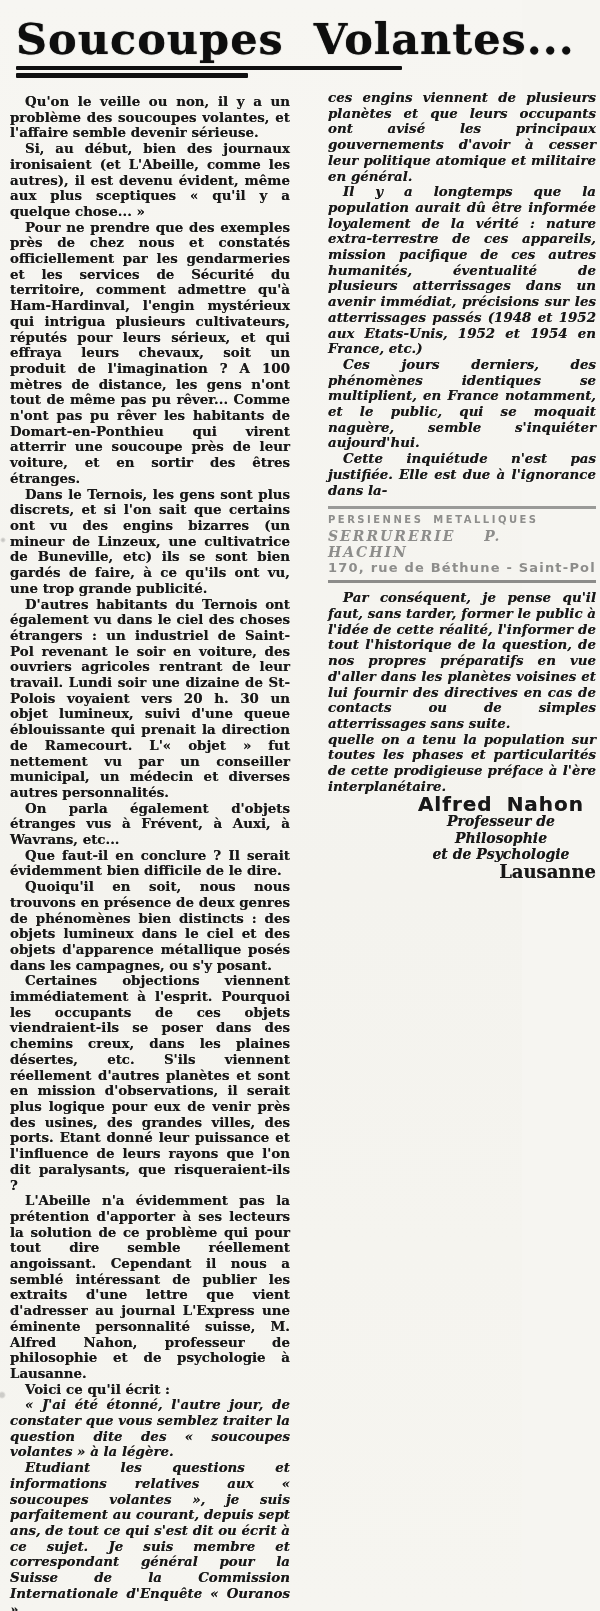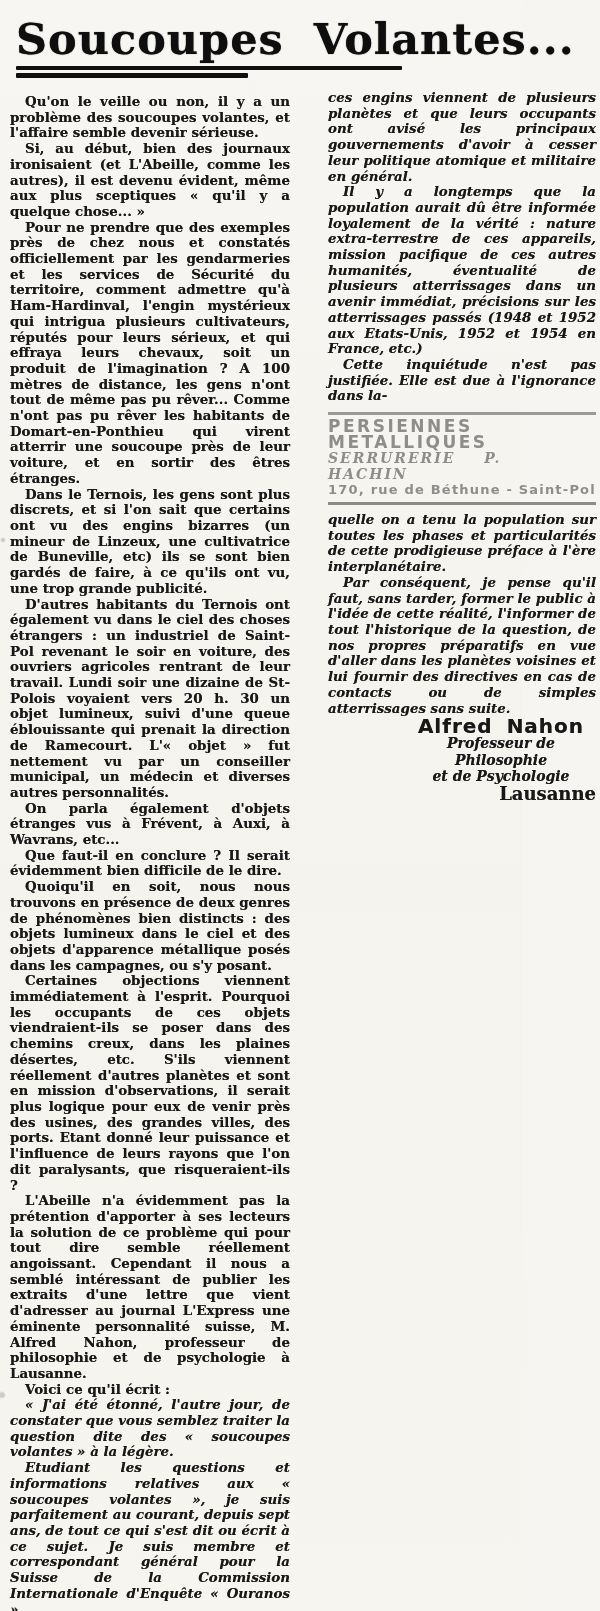--- a/index.html
+++ b/index.html
@@ -57,21 +57,21 @@
     border-top:3px solid #9a9a98;
     border-bottom:3px solid #8c8c8a;
     padding:3px 0 5px 0;
     color:#8d8d8b;
     text-align:left;
     text-shadow:none;
   }
   .ad-line1{
     font-family:"DejaVu Sans", sans-serif;
     font-weight:800;
-    font-size:17px;
+    font-size:10px;
     letter-spacing:2.5px;
     word-spacing:4px;
     line-height:16px;
   }
   .ad-line2{
     font-family:"DejaVu Serif", serif;
     font-style:italic;
     font-weight:700;
     font-size:14px;
     letter-spacing:2px;
@@ -134,32 +134,33 @@
       <p class="para">L'Abeille n'a évidemment pas la prétention d'apporter à ses lecteurs la solution de ce problème qui pour tout dire semble réellement angoissant. Cependant il nous a semblé intéressant de publier les extraits d'une lettre que vient d'adresser au journal L'Express une éminente personnalité suisse, M. Alfred Nahon, professeur de philosophie et de psychologie à Lausanne.</p>
       <p class="para">Voici ce qu'il écrit :</p>
       <p class="para italic">« J'ai été étonné, l'autre jour, de constater que vous semblez traiter la question dite des « soucoupes volantes » à la légère.</p>
       <p class="para italic">Etudiant les questions et informations relatives aux « soucoupes volantes », je suis parfaitement au courant, depuis sept ans, de tout ce qui s'est dit ou écrit à ce sujet. Je suis membre et correspondant général pour la Suisse de la Commission Internationale d'Enquête « Ouranos ».</p>
     </section>
 
   <section class="col col-right">
     <div>
         <p class="para italic noindent">ces engins viennent de plusieurs planètes et que leurs occupants ont avisé les principaux gouvernements d'avoir à cesser leur politique atomique et militaire en général.</p>
         <p class="para italic">Il y a longtemps que la population aurait dû être informée loyalement de la vérité : nature extra-terrestre de ces appareils, mission pacifique de ces autres humanités, éventualité de plusieurs atterrissages dans un avenir immédiat, précisions sur les atterrissages passés (1948 et 1952 aux Etats-Unis, 1952 et 1954 en France, etc.)</p>
+        <p class="para italic">Ces jours derniers, des phénomènes identiques se multiplient, en France notamment, et le public, qui se moquait naguère, semble s'inquiéter aujourd'hui.</p>
         <p class="para italic">Cette inquiétude n'est pas justifiée. Elle est due à l'ignorance dans la-</p>
       </div>
 
     <div class="ad">
       <div class="ad-line1">PERSIENNES METALLIQUES</div>
       <div class="ad-line2">SERRURERIE P. HACHIN</div>
       <div class="ad-line3">170, rue de Béthune - Saint-Pol</div>
     </div>
 
     <div>
+        <p class="para italic">Par conséquent, je pense qu'il faut, sans tarder, former le public à l'idée de cette réalité, l'informer de tout l'historique de la question, de nos propres préparatifs en vue d'aller dans les planètes voisines et lui fournir des directives en cas de contacts ou de simples atterrissages sans suite.</p>
         <p class="para italic noindent">quelle on a tenu la population sur toutes les phases et particularités de cette prodigieuse préface à l'ère interplanétaire.</p>
-        <p class="para italic">Par conséquent, je pense qu'il faut, sans tarder, former le public à l'idée de cette réalité, l'informer de tout l'historique de la question, de nos propres préparatifs en vue d'aller dans les planètes voisines et lui fournir des directives en cas de contacts ou de simples atterrissages sans suite.</p>
       </div>
 
     <div class="signature">
       <div class="sig-name">Alfred Nahon</div>
       <div class="sig-role">Professeur de Philosophie</div>
       <div class="sig-role">et de Psychologie</div>
       <div class="sig-city">Lausanne</div>
     </div>
   </section>
 

